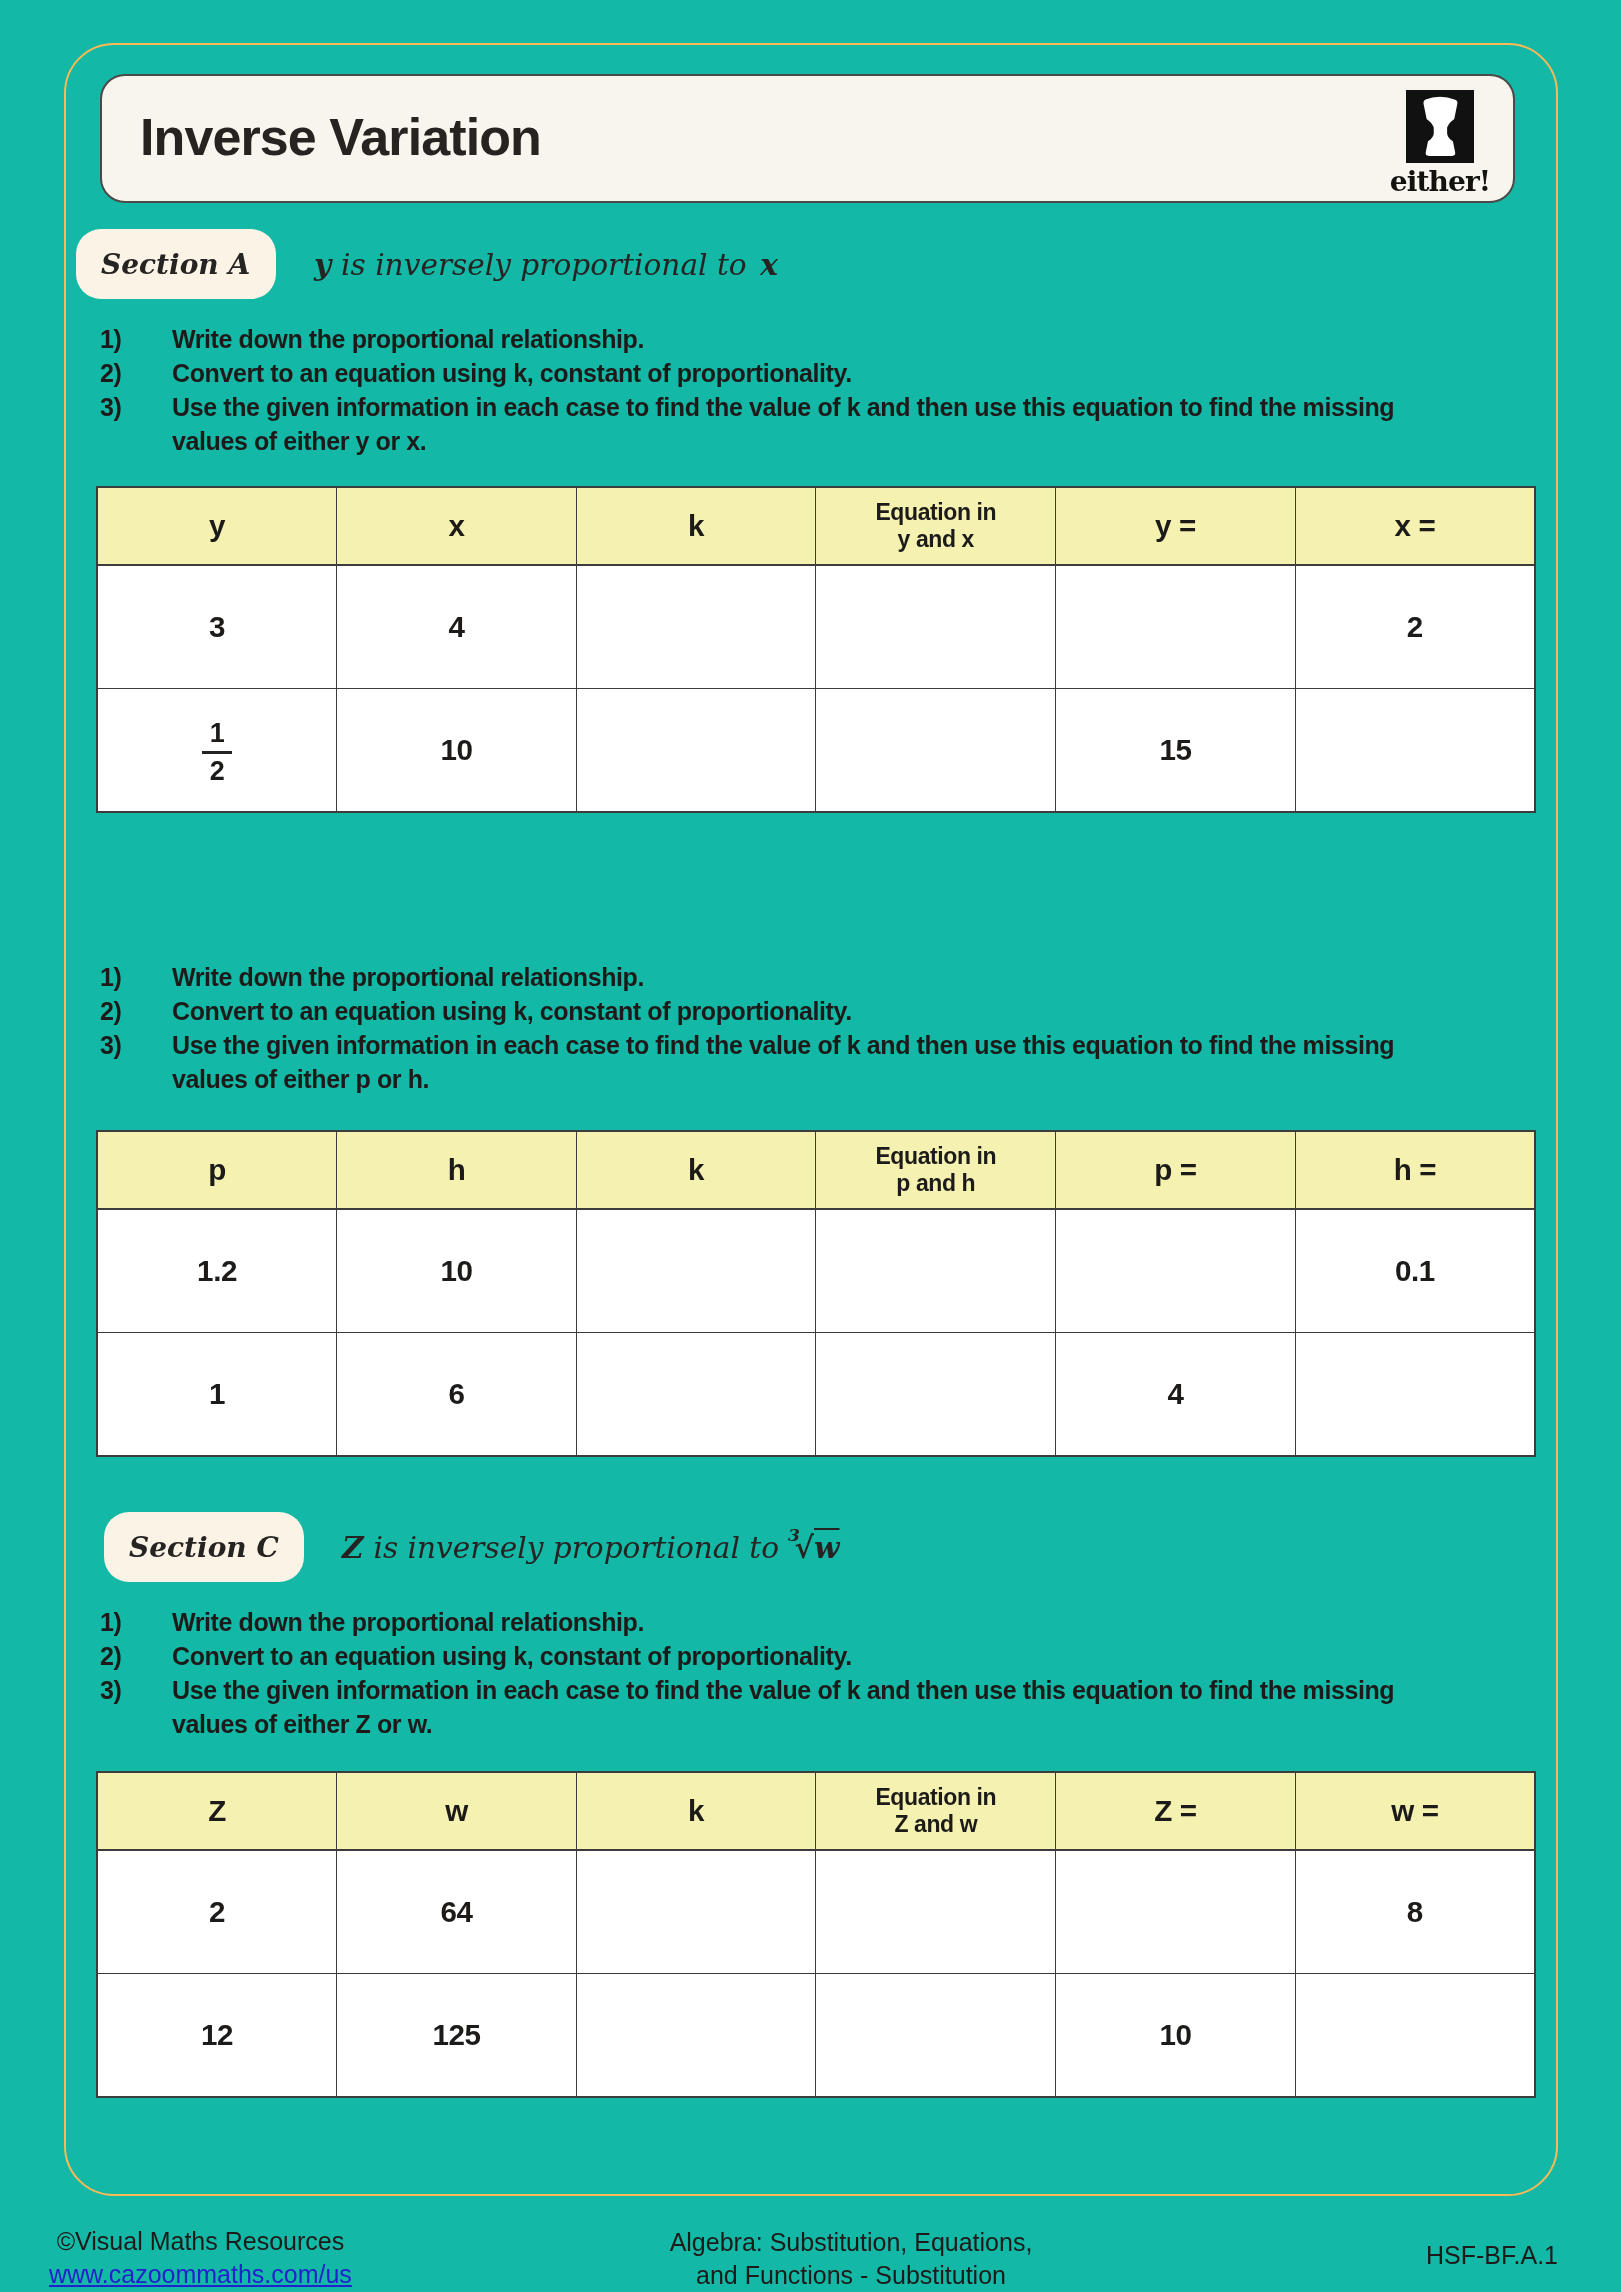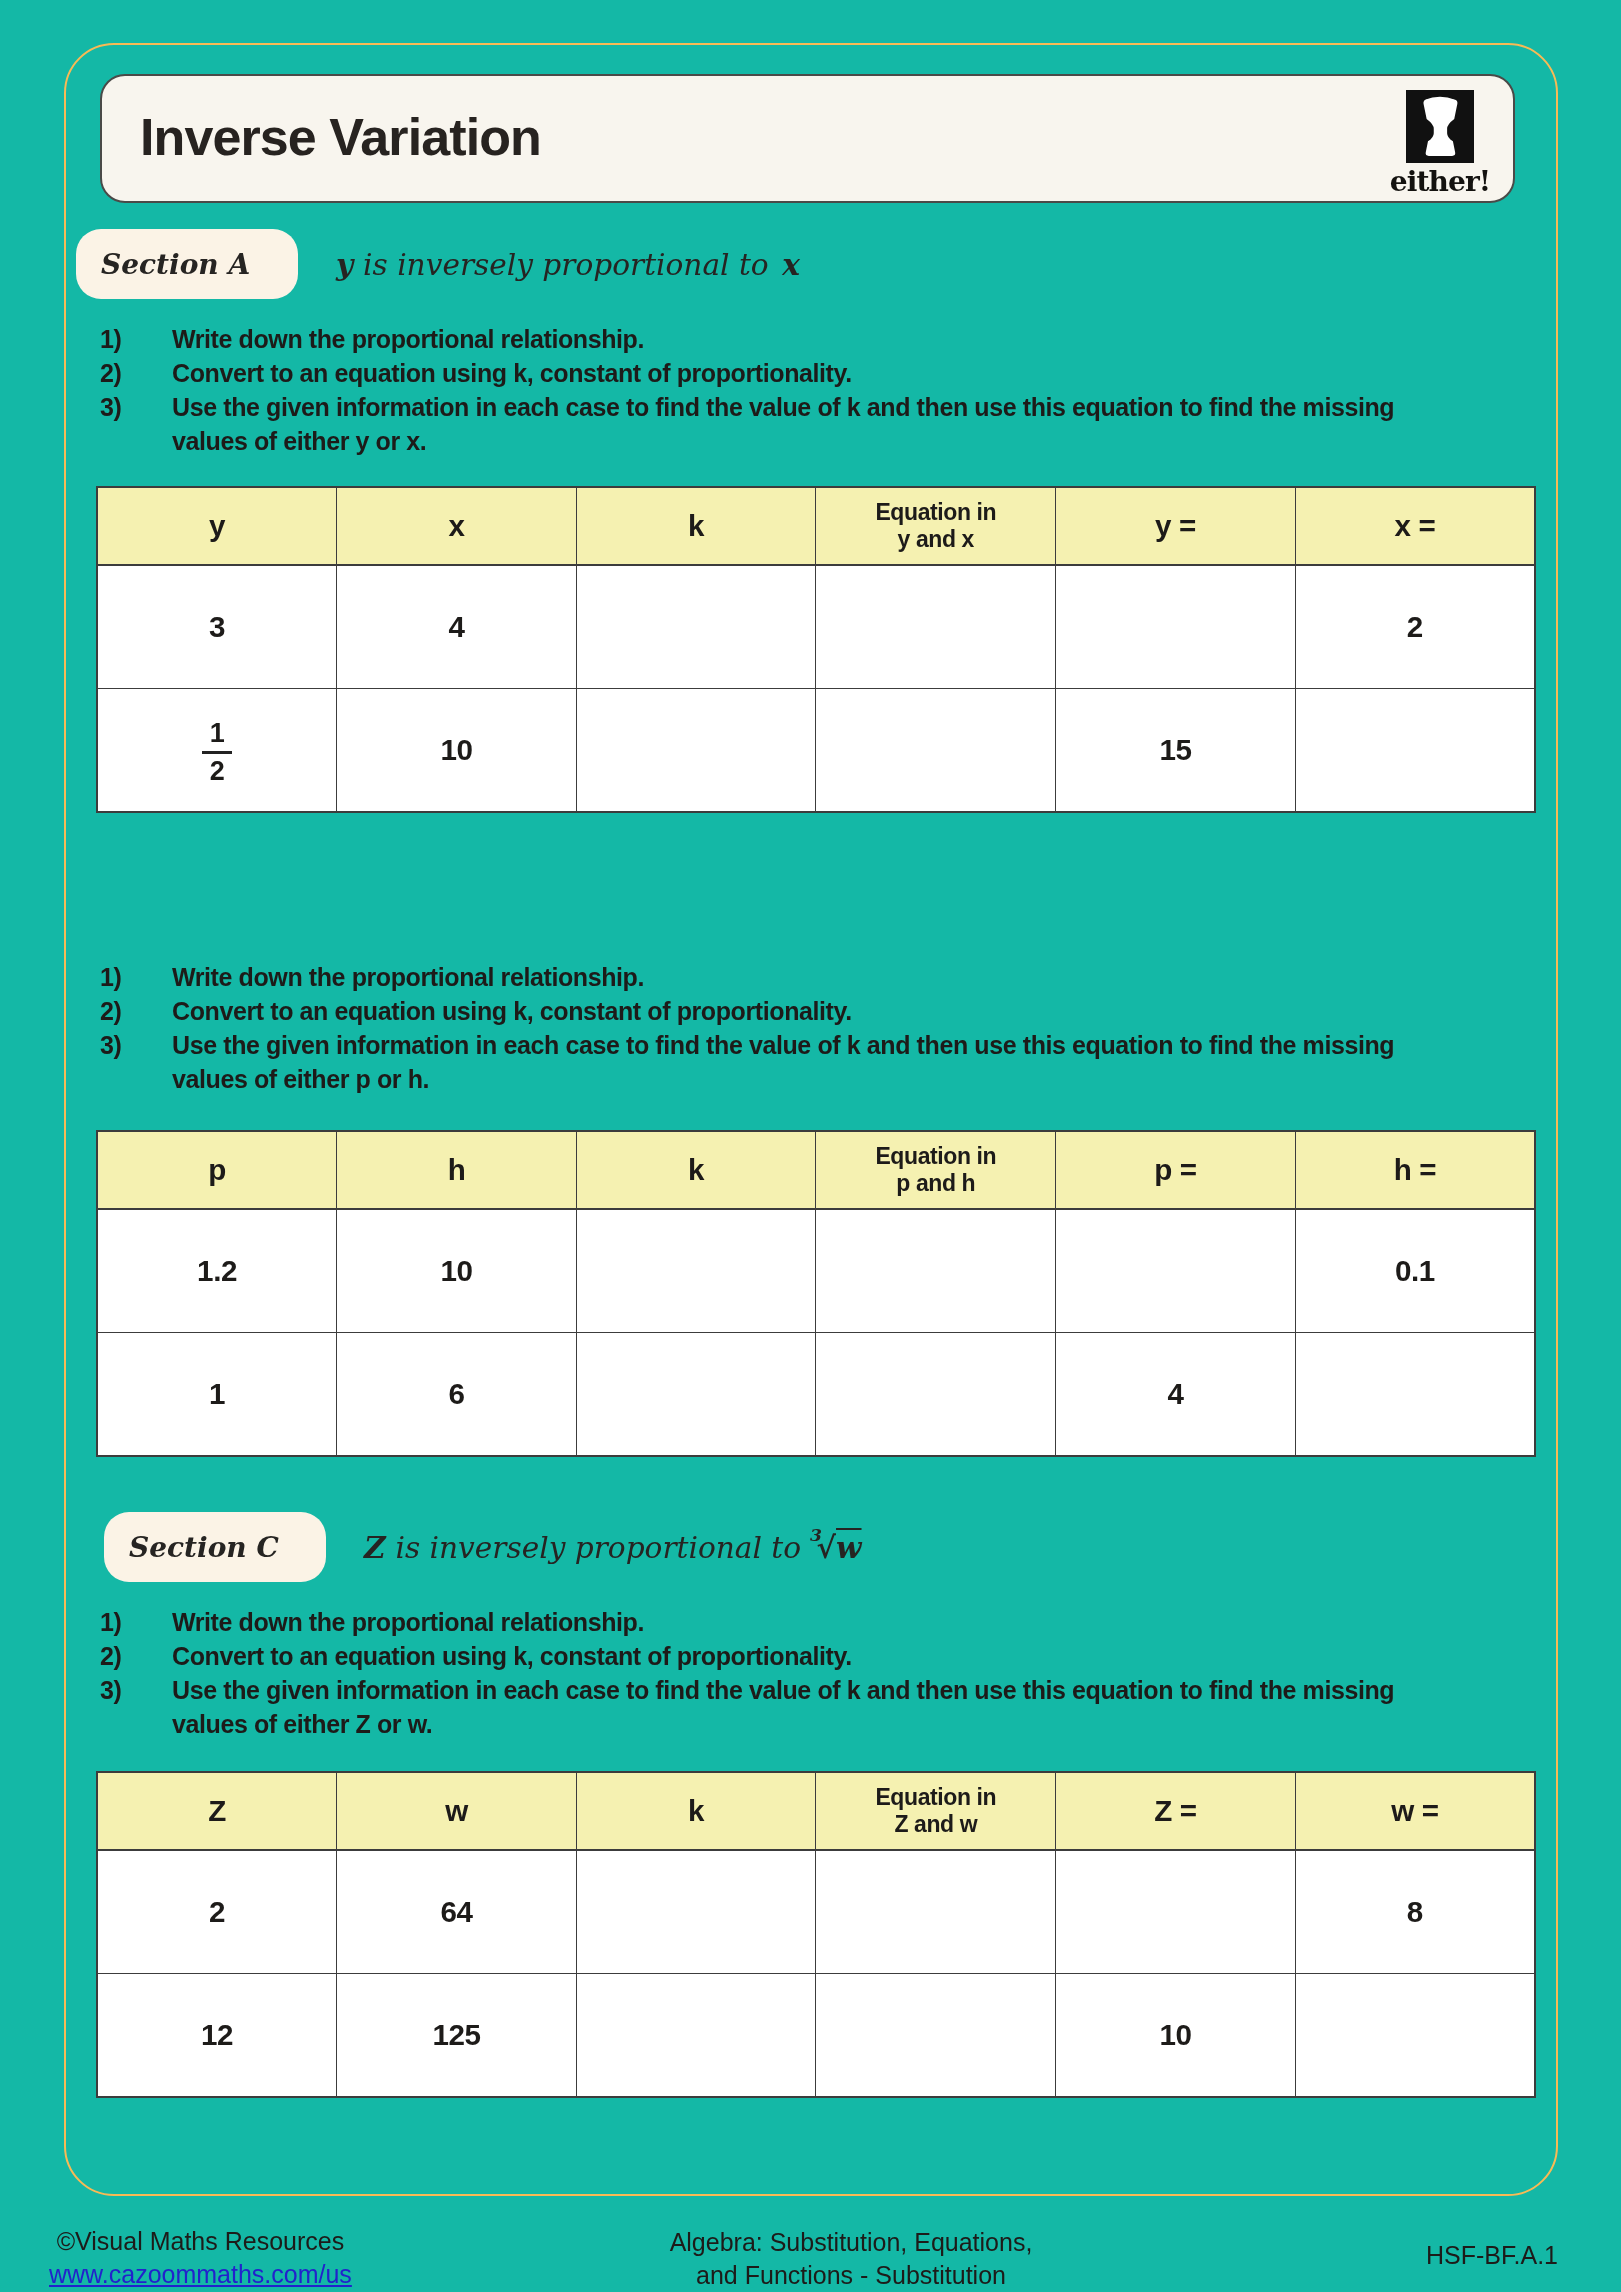--- a/index.html
+++ b/index.html
@@ -19,21 +19,21 @@
 
   
   .logo{position:absolute;left:1382px;top:90px;width:116px;text-align:center;}
   .logo-square{display:inline-block;width:68px;height:73px;background:var(--logo-bg,#111);}
   .logo-brand{display:block;margin-top:1.8px;font-family:"DejaVu Serif",serif;font-weight:bold;
               font-size:28px;letter-spacing:-0.9px;color:#14120f;line-height:1;}
 
   
   .pill-row{position:absolute;left:76px;height:70px;display:flex;align-items:center;}
   #rowA{top:229px;} #rowB{top:867px;} #rowC{top:1512px;padding-left:28px;}
-  .pill{width:222px;height:70px;background:var(--pill-bg,#FBF3E6);border-radius:25px;
+  .pill{width:200px;height:70px;background:var(--pill-bg,#FBF3E6);border-radius:25px;
         display:flex;align-items:center;padding-left:25px;box-sizing:border-box;}
   .pill-label{font-family:"DejaVu Serif",serif;font-style:italic;font-weight:bold;
               font-size:28px;color:#262422;}
   .stmt{margin-left:38px;font-family:"DejaVu Serif",serif;font-style:italic;font-size:29.6px;color:#262422;}
   .stmt .lhs{font-weight:bold;margin-right:9.9px;}
   .stmt .rhs{font-weight:bold;margin-left:9.9px;}
   .stmt sup{font-size:0.58em;}
   .stmt .root-idx{font-style:italic;font-weight:bold;position:relative;top:-5.4px;margin-left:9px;margin-right:-5.4px;}
   .stmt .radical{font-style:normal;font-weight:bold;}
   .sec-c .rhs{margin-left:0;text-decoration:overline;}

